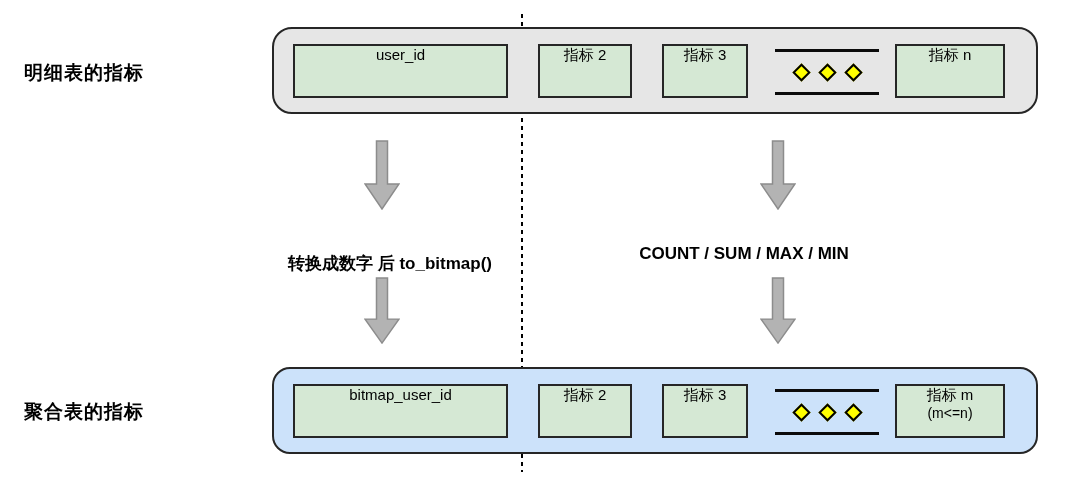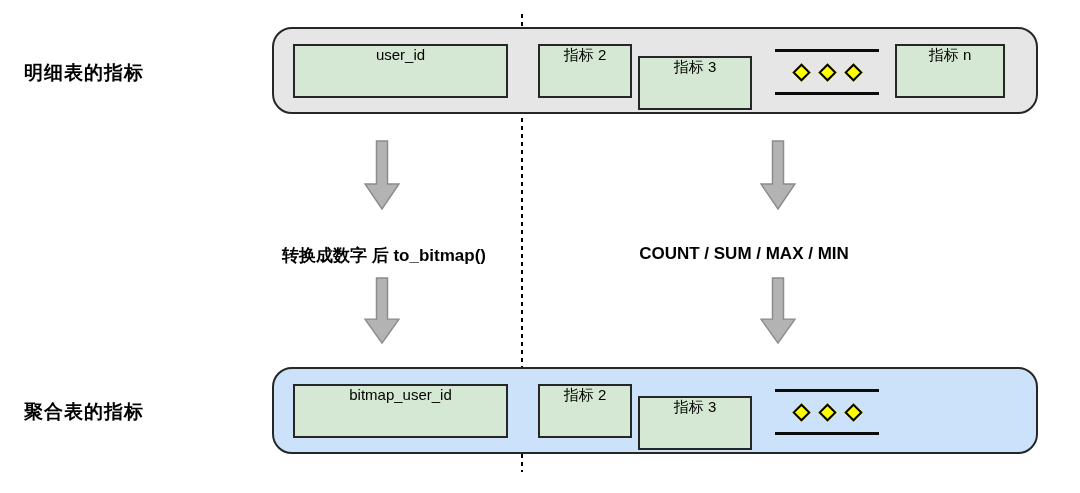--- a/index.html
+++ b/index.html
@@ -27,37 +27,37 @@
 
   .container {
     position: absolute;
     left: 272px;
     width: 766px; height: 87px;
     border: 2px solid var(--line-color, #262626);
     border-radius: 20px;
     box-sizing: border-box;
   }
   .container.top { top: 27px; background: var(--container-top-fill, #e6e6e6); }
-  .container.bottom { top: 367px; background: var(--container-bottom-fill, #cce2fa); }
+  .container.bottom { top: 367px; background: var(--container-bottom-fill, #cce2fa); border-radius: 18px; }
 
   .cell {
     position: absolute;
     top: 15px; height: 54px;
     box-sizing: border-box;
     background: var(--cell-fill, #d5e8d4);
     border: 2px solid var(--line-color, #262626);
     display: flex; flex-direction: column;
     align-items: center; justify-content: flex-start;
     font-size: 15px; line-height: 1.25;
     text-align: center;
     white-space: nowrap;
   }
   .cell.c1 { left: 19px;  width: 215px; }
   .cell.c2 { left: 264px; width: 94px; }
-  .cell.c3 { left: 364px; width: 114px; margin-top: 12px; }
+  .cell.c3 { left: 388px; width: 86px; }
   .cell.c4 { left: 621px; width: 110px; }
   .cell .sub { font-size: 14px; }
 
   .ellipsis {
     position: absolute;
     left: 501px; top: 20px;
     width: 104px; height: 46px;
     display: flex; flex-direction: column;
     justify-content: space-between; align-items: center;
   }
@@ -85,21 +85,21 @@
   .arrow.a-bottom-right { left: 760px; top: 277px; height: 67px; }
 
   .transform-label {
     position: absolute;
     top: 244px; width: 300px;
     text-align: center;
     font-weight: 700;
     font-size: 17px;
     white-space: nowrap;
   }
-  .transform-label.left  { left: 234px; }
+  .transform-label.left  { left: 240px; margin-top: 8px; }
   .transform-label.right { left: 594px; }
 </style>
 </head>
 <body>
 
 <div class="canvas">
 
   <div class="row-label bottom">聚合表的指标</div>
   <div class="row-label top">明细表的指标</div>
 
@@ -166,15 +166,19 @@
     </div>
     <div class="ellipsis">
       <div class="eline"></div>
       <div class="diamonds">
         <span class="diamond"></span>
         <span class="diamond"></span>
         <span class="diamond"></span>
       </div>
       <div class="eline"></div>
     </div>
+    <div class="cell c4">
+      <span>指标 m</span>
+      <span class="sub">(m&lt;=n)</span>
+    </div>
   </div>
 
 </div>
 
 </body></html>

